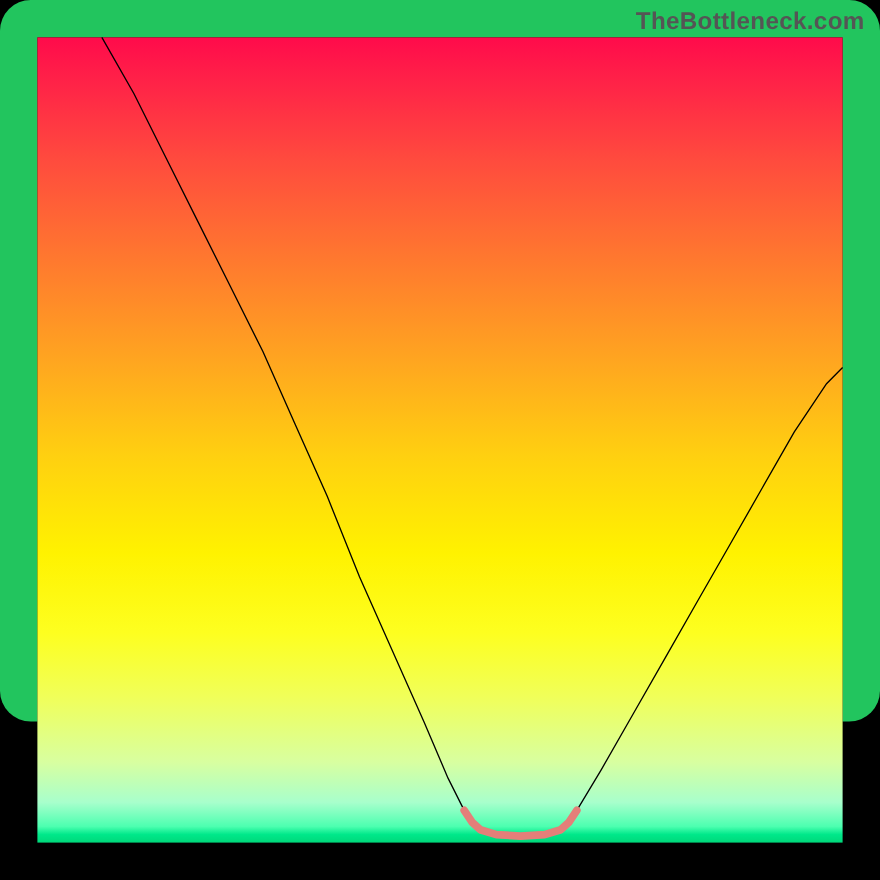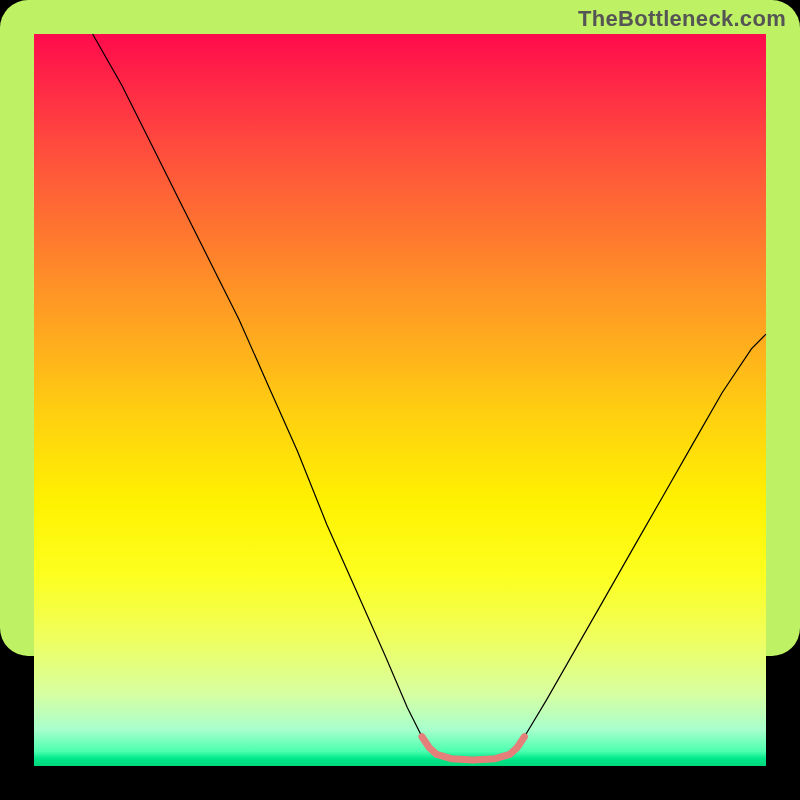--- a/index.html
+++ b/index.html
@@ -1,21 +1,21 @@
 <!DOCTYPE html>
 <html><head>
 <meta charset="utf-8">
 <style>
   * { margin: 0; padding: 0; box-sizing: border-box; }
   html, body { width: 800px; height: 800px; overflow: hidden; background: #000; }
   .stage {
     position: relative;
     width: 800px;
     height: 656px;
-    background: #bef264;
+    background: #22c55e;
     border-radius: 28px;
   }
   .watermark {
     position: absolute;
     top: 6px;
     right: 14px;
     font-family: Arial, Helvetica, sans-serif;
     font-size: 22px;
     font-weight: 600;
     color: #555;

